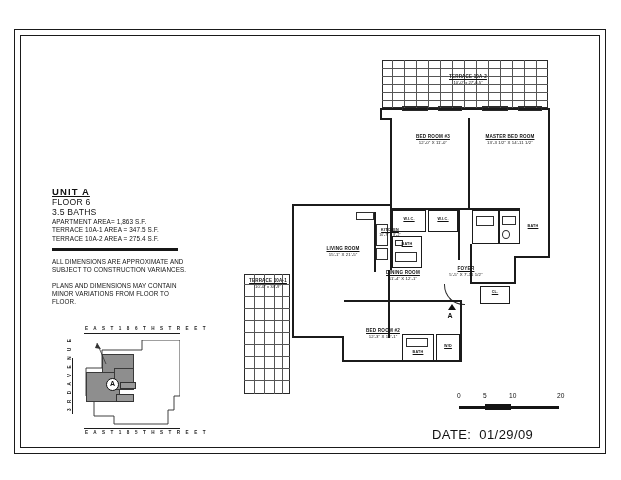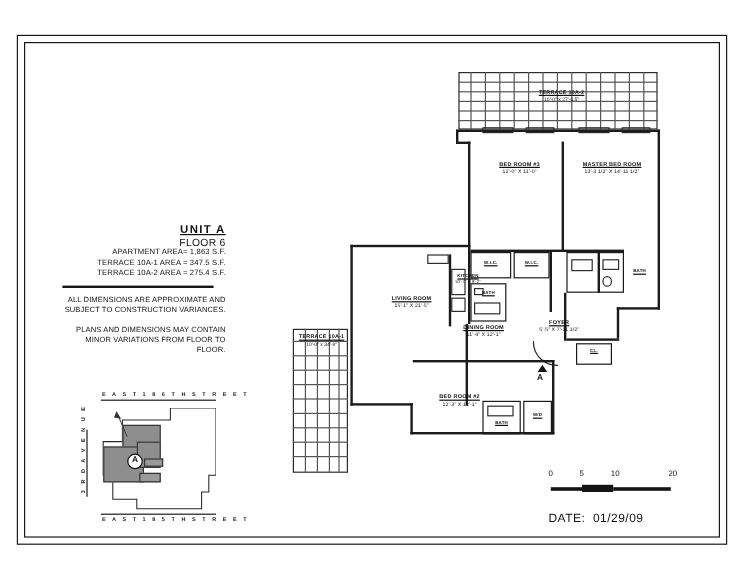--- a/index.html
+++ b/index.html
@@ -7,21 +7,21 @@
        font-family:"Liberation Sans",sans-serif;color:#111;}
   #sheet{position:relative;width:621px;height:480px;background:#fff;}
 
   
   .border-outer{position:absolute;left:14px;top:29px;width:592px;height:425px;
       border:1.6px solid #1a1a1a;box-sizing:border-box;}
   .border-inner{position:absolute;left:20px;top:35px;width:580px;height:413px;
       border:0.9px solid #1a1a1a;box-sizing:border-box;}
 
   
-  .legend{position:absolute;left:52px;top:186px;width:136px;text-align:right;}
+  .legend{position:absolute;left:52px;top:186px;width:136px;}
   .lg-unit{font-size:9.5px;font-weight:bold;letter-spacing:1.1px;
       text-decoration:underline;line-height:11px;}
   .lg-line{font-size:8.6px;line-height:10.4px;letter-spacing:.25px;}
   .lg-small{font-size:6.4px;line-height:8.4px;letter-spacing:.1px;}
   .lg-rule{height:2.6px;background:#161616;margin:5px 0 7px 0;width:126px;}
   .lg-para{font-size:6.3px;line-height:8.2px;letter-spacing:.1px;margin-bottom:8px;}
 
   
   .sitemap{position:absolute;left:58px;top:326px;width:150px;height:116px;}
   .st-label{position:absolute;font-size:4.6px;letter-spacing:2.1px;
@@ -36,21 +36,21 @@
       text-align:center;line-height:10px;}
   .tinybox{position:absolute;border:1px solid #333;background:#9a9a9a;}
 
   
   .scalewrap{position:absolute;left:457px;top:392px;width:108px;}
   .sc-nums{position:relative;height:10px;}
   .sc-nums span{position:absolute;font-size:6.6px;top:0;}
   .sc-bar{position:relative;margin-top:2px;height:7px;}
   .sc-seg{position:absolute;top:2px;height:3.4px;background:#141414;}
   .sc-seg.tall{top:0px;height:5.6px;}
-  .date{position:absolute;left:457px;top:427px;font-size:10px;letter-spacing:.4px;}
+  .date{position:absolute;left:432px;top:427px;font-size:13px;letter-spacing:.4px;}
 
   
   .plan{position:absolute;left:232px;top:52px;width:336px;height:340px;}
   .wall{position:absolute;background:#1b1b1b;}
   .wallo{position:absolute;border:1.3px solid #1b1b1b;box-sizing:border-box;background:transparent;}
   .thin{position:absolute;border:0.8px solid #2a2a2a;box-sizing:border-box;}
   .rm{position:absolute;text-align:center;white-space:nowrap;}
   .rm .nm{font-size:4.6px;font-weight:bold;letter-spacing:.2px;
       text-decoration:underline;display:block;line-height:5.6px;}
   .rm .dm{font-size:4.3px;letter-spacing:.1px;display:block;line-height:5.4px;}
@@ -72,20 +72,21 @@
 <body>
 
 <div id="sheet">
 
   <div class="border-outer"></div>
   <div class="border-inner"></div>
 
   <div class="legend">
     <div class="lg-unit">UNIT  A</div>
     <div class="lg-line">FLOOR 6</div>
+    <div class="lg-line">3.5  BATHS</div>
     <div class="lg-small">APARTMENT AREA= 1,863 S.F.</div>
     <div class="lg-small">TERRACE 10A-1 AREA = 347.5 S.F.</div>
     <div class="lg-small">TERRACE 10A-2 AREA = 275.4 S.F.</div>
     <div class="lg-rule"></div>
     <div class="lg-para">ALL DIMENSIONS ARE APPROXIMATE AND SUBJECT TO CONSTRUCTION VARIANCES.</div>
     <div class="lg-para">PLANS AND DIMENSIONS MAY CONTAIN MINOR VARIATIONS FROM FLOOR TO FLOOR.</div>
   </div>
 
   <div class="sitemap">
     <div class="st-label" style="left:27px;top:0px;">E A S T   1 8 6 T H   S T R E E T</div>

